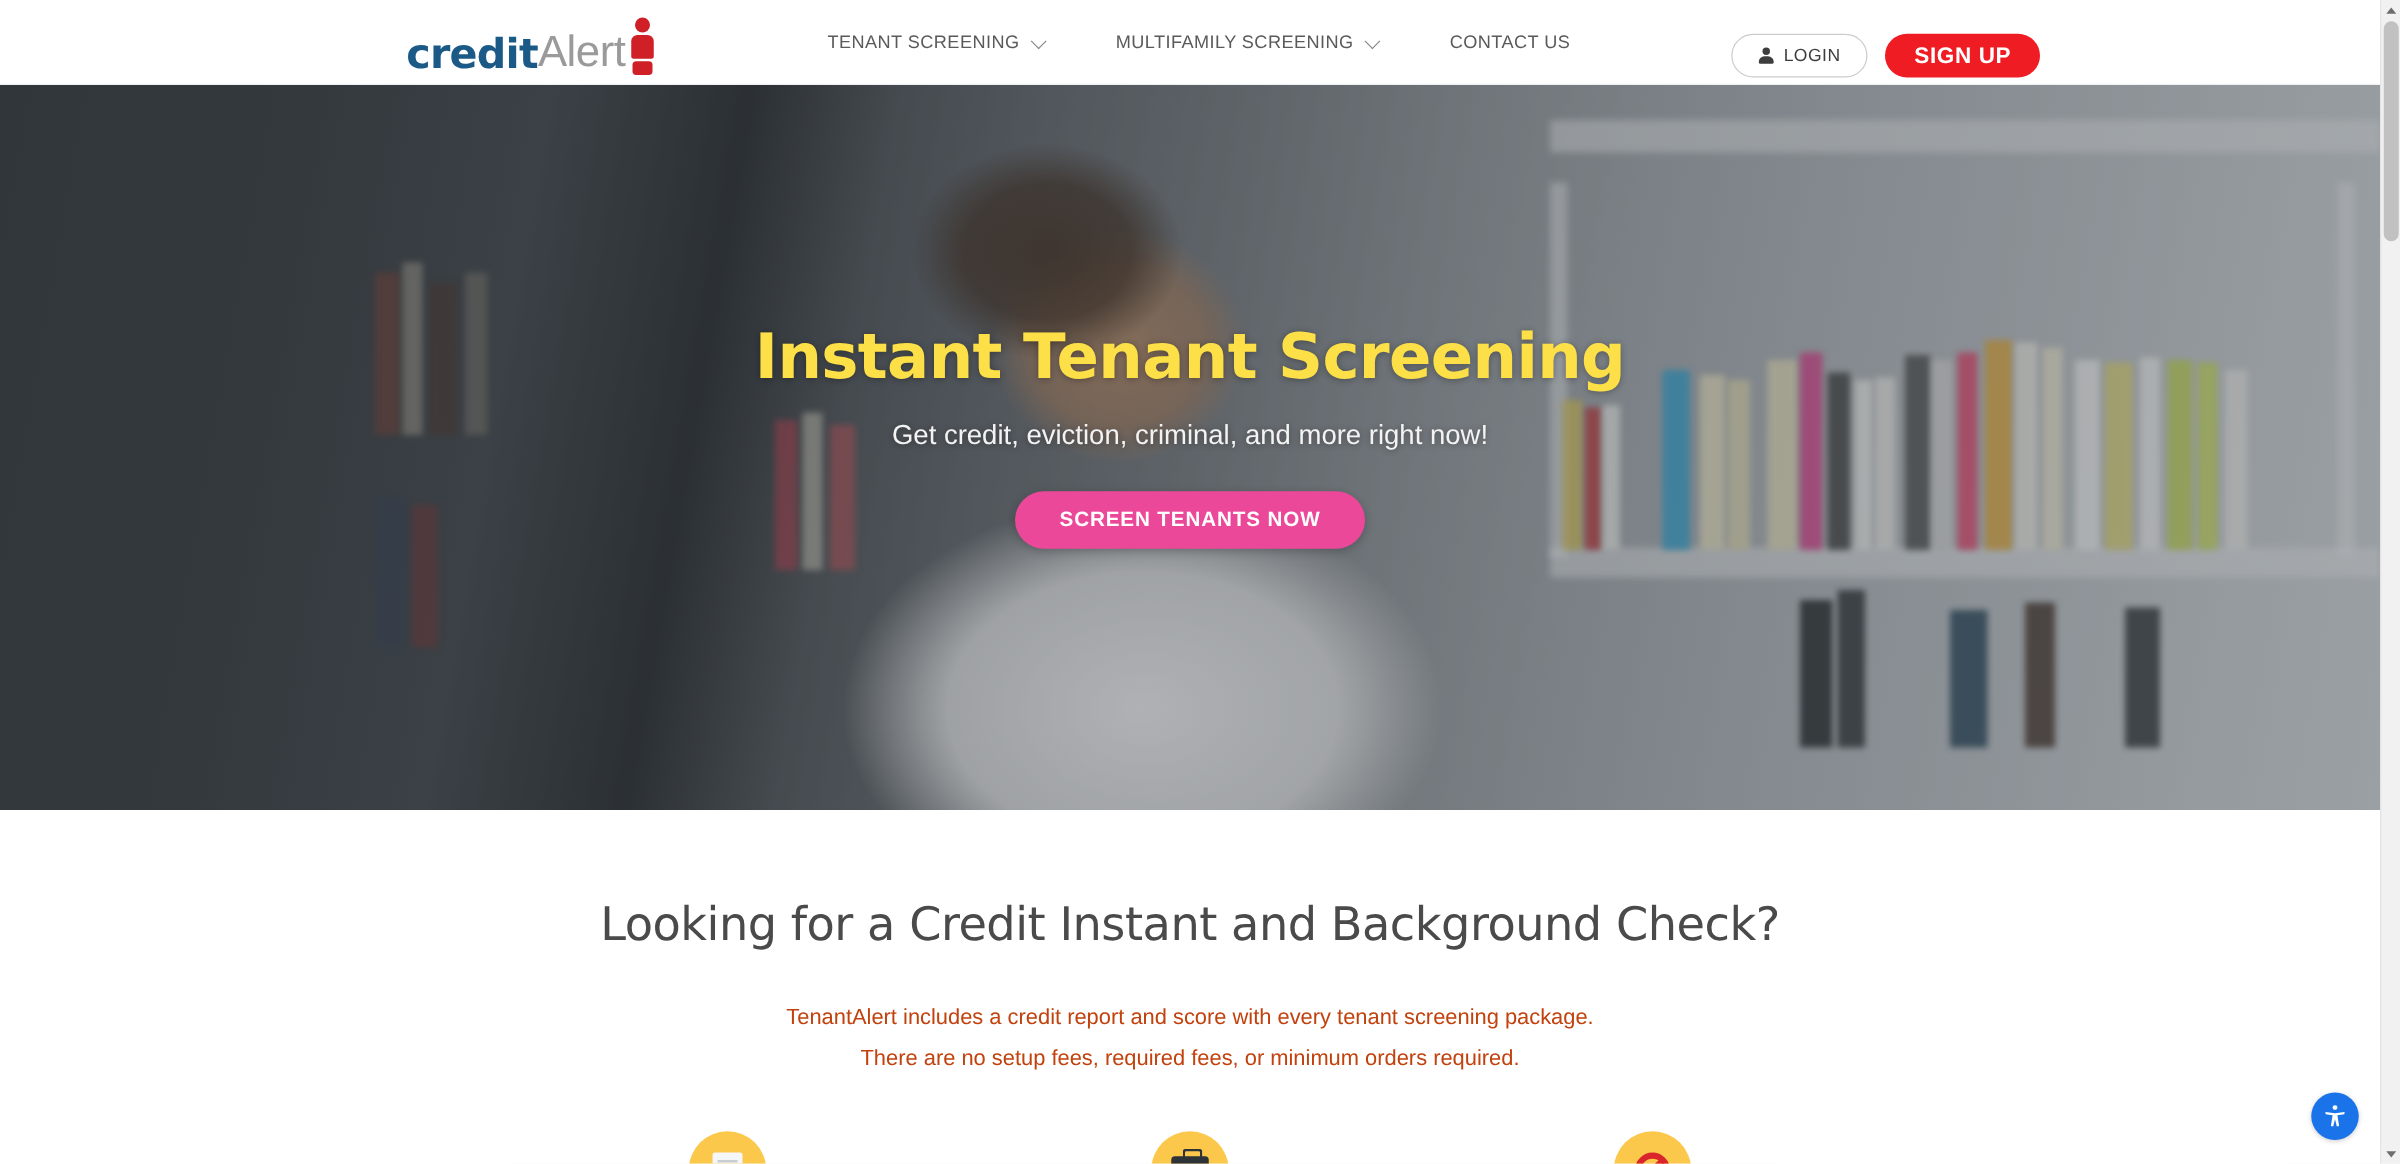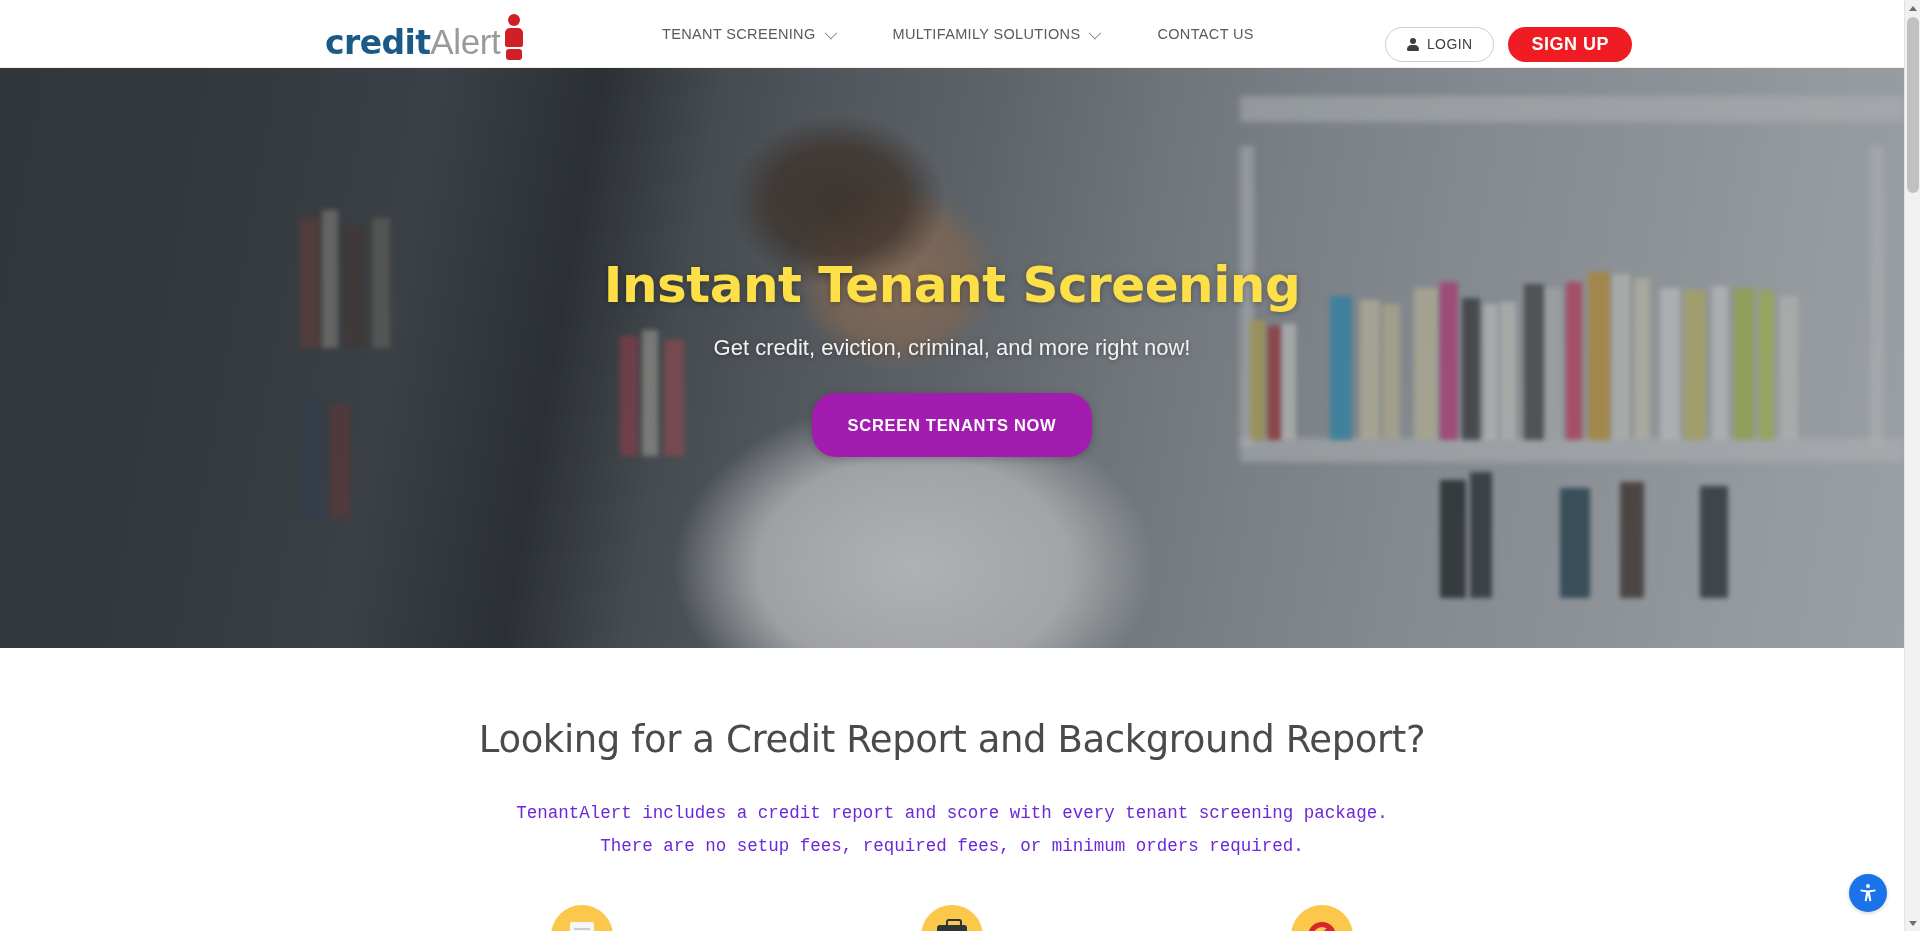--- a/index.html
+++ b/index.html
@@ -246,25 +246,25 @@
   }
   .hero-sub {
     margin-top: 22px;
     font-size: 22px;
     color: #f3f3f3;
     font-weight: 400;
     text-shadow: 0 1px 5px rgba(0,0,0,0.35);
   }
   .hero-cta {
     margin-top: 32px;
-    height: 64px;
+    height: 46px;
     padding: 0 36px;
     border: none;
     border-radius: 24px;
-    background: #a21caf;
+    background: #ec4899;
     color: #ffffff;
     font-size: 16.5px;
     font-weight: bold;
     letter-spacing: 0.7px;
     cursor: pointer;
     font-family: "Liberation Sans", sans-serif;
     display: flex;
     align-items: center;
     box-shadow: 0 2px 8px rgba(0,0,0,0.22);
   }
@@ -281,23 +281,22 @@
   .info-title {
     font-family: "DejaVu Sans", sans-serif;
     font-size: 37px;
     font-weight: 400;
     color: #4a4a4a;
     letter-spacing: -0.4px;
   }
   .info-line {
     margin-top: 0;
     font-size: 17.5px;
-    color: #6d28d9;
+    color: #c2410c;
     line-height: 33px;
-    font-family: Liberation Mono, monospace;
   }
   .info-lines { margin-top: 36px; }
 
   .features {
     margin-top: 42px;
     display: flex;
     justify-content: center;
     gap: 308px;
   }
   .feature-circle {
@@ -429,21 +428,21 @@
         <span class="logo-fig-base"></span>
       </span>
     </a>
 
     <nav class="nav">
       <a class="nav-item" href="#">
         <span>TENANT SCREENING</span>
         <span class="caret"></span>
       </a>
       <a class="nav-item" href="#">
-        <span>MULTIFAMILY SOLUTIONS</span>
+        <span>MULTIFAMILY SCREENING</span>
         <span class="caret"></span>
       </a>
       <a class="nav-item" href="#">
         <span>CONTACT US</span>
       </a>
     </nav>
 
     <div class="header-actions">
       <button class="btn-login">
         <span class="person-icon"></span>
@@ -509,21 +508,21 @@
     <div class="hero-content">
       <h1 class="hero-title">Instant Tenant Screening</h1>
       <p class="hero-sub">Get credit, eviction, criminal, and more right now!</p>
       <button class="hero-cta">
         <span>SCREEN TENANTS NOW</span>
       </button>
     </div>
   </section>
 
   <section class="info">
-    <h2 class="info-title">Looking for a Credit Report and Background Report?</h2>
+    <h2 class="info-title">Looking for a Credit Instant and Background Check?</h2>
     <div class="info-lines">
       <div class="info-line">TenantAlert includes a credit report and score with every tenant screening package.</div>
       <div class="info-line">There are no setup fees, required fees, or minimum orders required.</div>
     </div>
 
     <div class="features">
       <div class="feature-circle">
         <span class="icon-doc"></span>
       </div>
       <div class="feature-circle">

